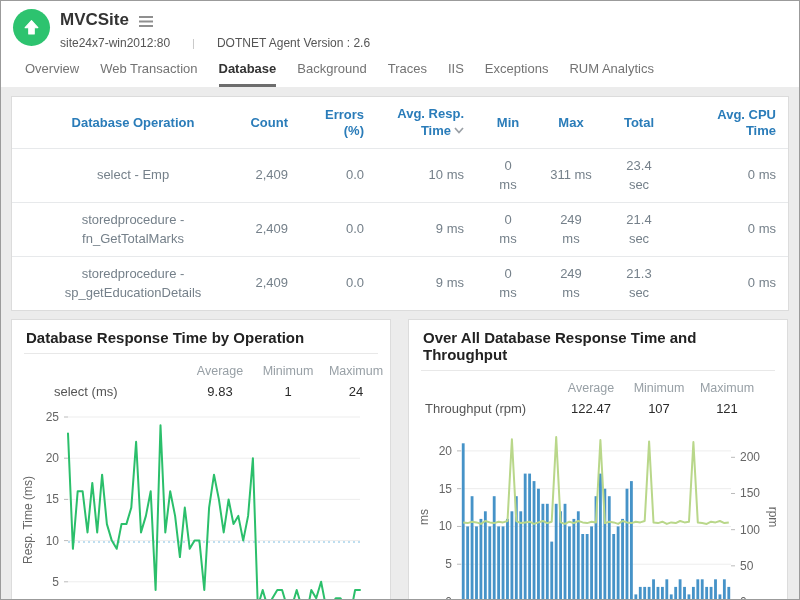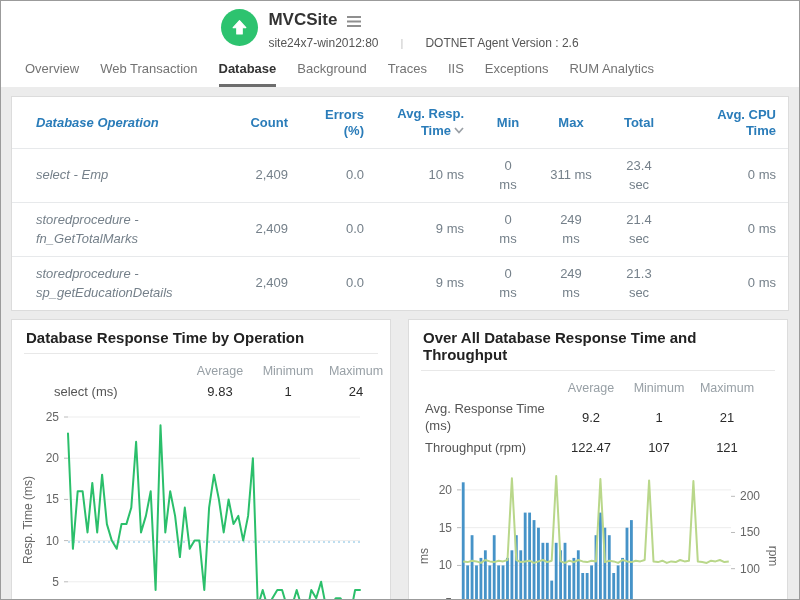--- a/index.html
+++ b/index.html
@@ -3,40 +3,40 @@
 <meta charset="utf-8">
 <style>
   html,body{margin:0;padding:0;}
   body{
     width:800px;height:600px;box-sizing:border-box;
     border:1px solid #9b9b9b;background:#ececec;overflow:hidden;
     font-family:"Liberation Sans", sans-serif;
     -webkit-font-smoothing:antialiased;
   }
   .topbar{background:#fff;padding:8px 12px 0 12px;}
-  .brand-row{display:flex;align-items:flex-start;justify-content:center;}
+  .brand-row{display:flex;align-items:flex-start;}
   .status-circle{width:37px;height:37px;border-radius:50%;background:#2dc36f;
     display:flex;align-items:center;justify-content:center;flex:0 0 auto;margin-right:10px;}
   .brand-text{padding-top:1px;}
   .title-line{display:flex;align-items:center;gap:9px;}
   .app-title{font-size:17px;font-weight:bold;color:#333;}
   .menu-btn{display:inline-flex;cursor:pointer;padding-top:2px;}
   .sub-line{margin-top:6px;font-size:12px;color:#555;display:flex;align-items:center;gap:22px;}
   .sub-divider{color:#c4c4c4;font-size:11px;}
   .tabs{display:flex;gap:21px;background:#fff;padding:11px 12px 0 12px;}
   .tab{font-size:13px;color:#737373;padding-bottom:8px;cursor:pointer;border-bottom:3px solid transparent;}
   .tab.active{color:#333;font-weight:bold;border-bottom-color:#6d6d6d;}
   .content{padding:9px 10px 0 10px;}
   .card{background:#fff;border:1px solid #dcdcdc;}
   table.ops{width:100%;border-collapse:collapse;table-layout:fixed;}
   table.ops th{font-size:13px;font-weight:bold;color:#2a7cb9;padding:9px 8px 8px 8px;
     white-space:pre-line;line-height:1.25;vertical-align:middle;cursor:pointer;}
   table.ops td{font-size:13px;color:#75808a;padding:7px 8px;white-space:pre-line;
     line-height:1.5;border-top:1px solid #e7e9eb;vertical-align:middle;}
-  .al{text-align:left;padding-left:24px !important;font-style:italic;}
+  .al{text-align:center;padding-left:24px !important;}
   .ar{text-align:right;padding-right:12px !important;}
   .ac{text-align:center;}
   .sort-icon{display:inline-block;margin-left:3px;vertical-align:1px;}
   .panels{display:flex;gap:17px;margin-top:8px;}
   .panel{width:380px;height:345px;box-sizing:border-box;background:#fff;border:1px solid #dcdcdc;overflow:hidden;}
   .panel-title{font-size:15px;font-weight:bold;color:#222;margin:0 12px;
     padding:9px 2px 7px 2px;border-bottom:1px solid #e8e8e8;}
   table.stats{border-collapse:collapse;margin-top:7px;}
   .stats-left{margin-left:42px;}
   .stats-right{margin-left:16px;}
@@ -222,26 +222,20 @@
 
     <div class="panel">
       <div class="panel-title">Over All Database Response Time and Throughput</div>
       <table class="stats stats-right">
         <tbody>
             <tr>
           <th></th>
           <th>Average</th>
           <th>Minimum</th>
           <th>Maximum</th>
-        </tr>
-        <tr>
-          <td class="lbl">Avg. Response Time (ms)</td>
-          <td class="val">9.2</td>
-          <td class="val">1</td>
-          <td class="val">21</td>
         </tr>
         <tr>
           <td class="lbl">Throughput (rpm)</td>
           <td class="val">122.47</td>
           <td class="val">107</td>
           <td class="val">121</td>
         </tr>
       </tbody>
         </table>
       <div class="chart"><svg width="362" height="206">

